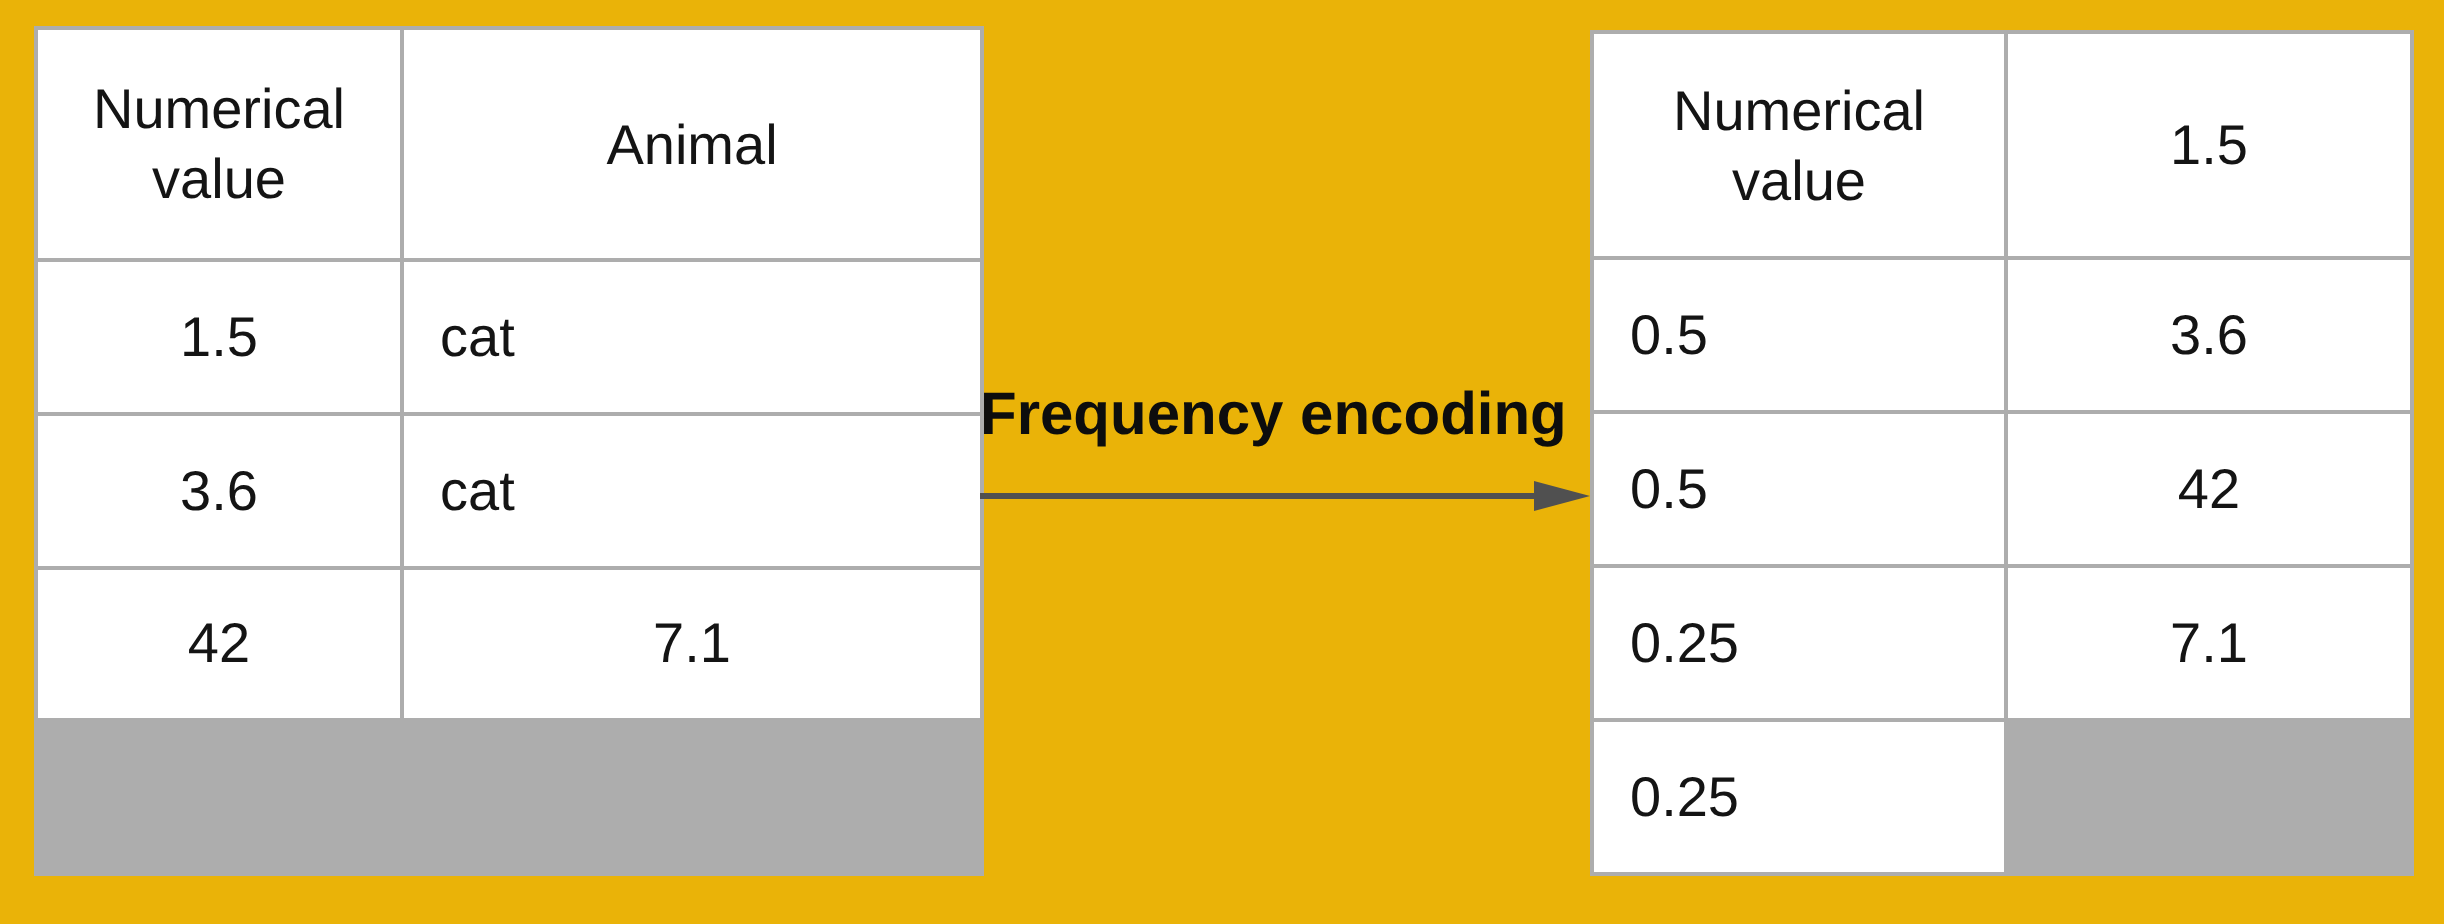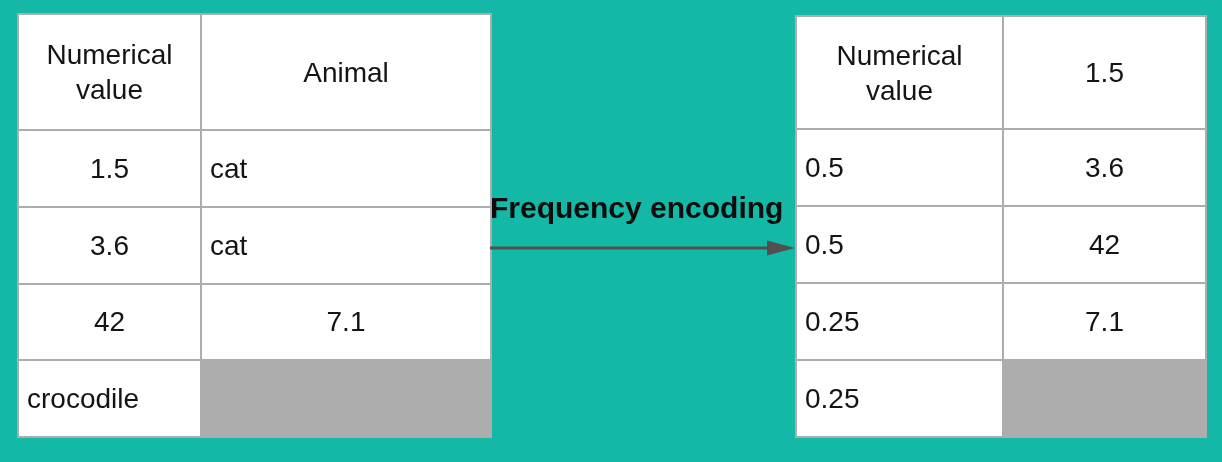--- a/index.html
+++ b/index.html
@@ -5,21 +5,21 @@
   html, body {
     margin: 0;
     padding: 0;
     background: #ffffff;
     font-family: "Liberation Sans", sans-serif;
   }
   .canvas {
     position: relative;
     width: 1222px;
     height: 462px;
-    background: #14b8a6;
+    background: #eab308;
     overflow: hidden;
     color: #141414;
   }
 
   
   .dtable {
     position: absolute;
     display: grid;
     border: 2px solid #adadad;
     background: #adadad; 
@@ -49,21 +49,21 @@
     font-size: 28px;
     line-height: 35px;
     color: #141414;
   }
   .cell.center {
     justify-content: center;
     text-align: center;
   }
   .cell.lead {
     justify-content: flex-start;
-    padding-left: 8px;
+    padding-left: 18px;
     text-align: left;
   }
   .hdr-wrap {
     display: inline-block;
     max-width: 160px; 
     text-align: center;
   }
 
   
   .connector {
@@ -100,21 +100,20 @@
 
     <div class="cell center">1.5</div>
     <div class="cell lead">cat</div>
 
     <div class="cell center">3.6</div>
     <div class="cell lead">cat</div>
 
     <div class="cell center">42</div>
 
     <div class="cell center">7.1</div>
-    <div class="cell lead">crocodile</div>
   </div>
 
   <div class="connector">
     <div class="connector-label">Frequency encoding</div>
     <svg class="arrow-svg" width="305" height="26" viewBox="0 0 305 26" aria-hidden="true">
       <line x1="0" y1="13" x2="281" y2="13" stroke="#505050" stroke-width="3"></line>
       <polygon points="277,5.5 305,13 277,20.5" fill="#505050"></polygon>
     </svg>
   </div>
 

